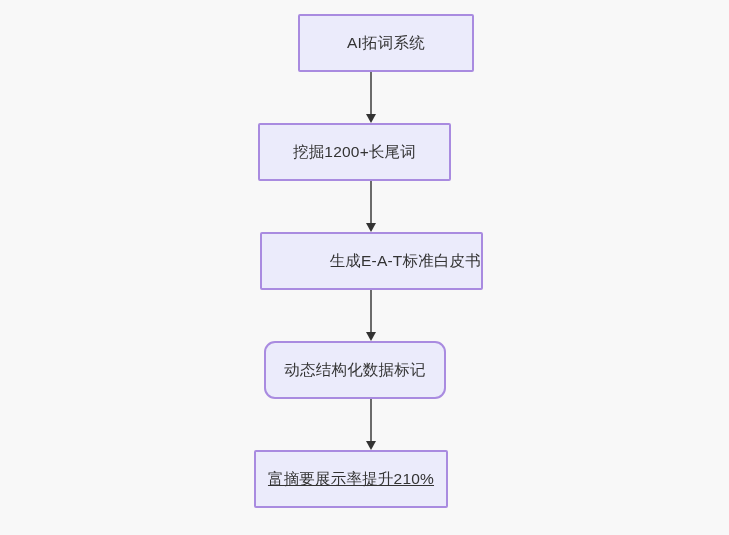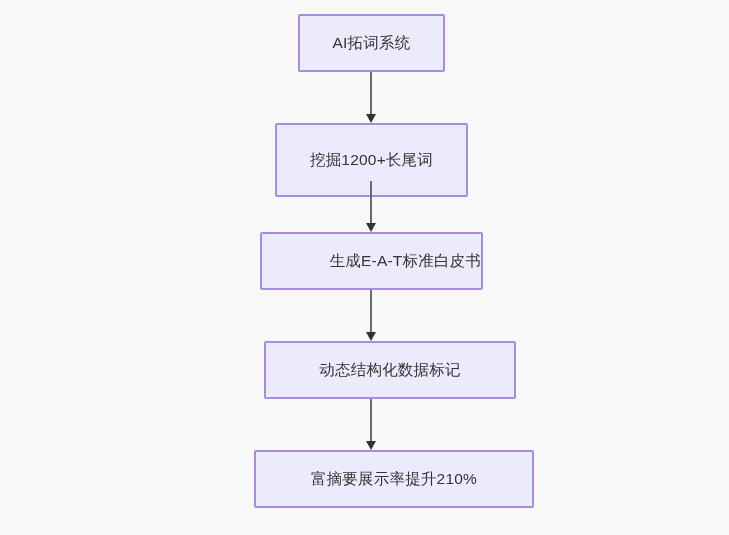--- a/index.html
+++ b/index.html
@@ -60,53 +60,53 @@
     border-left: 5px solid transparent;
     border-right: 5px solid transparent;
     border-top: 9px solid #333333;
   }
 </style>
 </head>
 <body>
 
 <div id="flowchart-canvas">
 
-  <div class="node" style="left:298px; top:14px; width:147px; height:58px;">
+  <div class="node" style="left:298px; top:14px; width:176px; height:58px;">
     <span class="node-label">AI拓词系统</span>
   </div>
 
   <div class="connector" style="left:371px; top:72px; height:51px;">
     <div class="conn-line" style="height:42px;"></div>
     <div class="conn-head"></div>
   </div>
 
-  <div class="node" style="left:275px; top:123px; width:193px; height:74px;">
+  <div class="node" style="left:258px; top:123px; width:193px; height:58px;">
     <span class="node-label">挖掘1200+长尾词</span>
   </div>
 
   <div class="connector" style="left:371px; top:181px; height:51px;">
     <div class="conn-line" style="height:42px;"></div>
     <div class="conn-head"></div>
   </div>
 
   <div class="node" style="left:260px; top:232px; width:223px; height:58px;justify-content:flex-end;">
     <span class="node-label">生成E-A-T标准白皮书</span>
   </div>
 
   <div class="connector" style="left:371px; top:290px; height:51px;">
     <div class="conn-line" style="height:42px;"></div>
     <div class="conn-head"></div>
   </div>
 
-  <div class="node" style="left:264px; top:341px; width:252px; height:58px;">
+  <div class="node" style="left:264px; top:341px; width:182px; height:58px;border-radius:11px;">
     <span class="node-label">动态结构化数据标记</span>
   </div>
 
   <div class="connector" style="left:371px; top:399px; height:51px;">
     <div class="conn-line" style="height:42px;"></div>
     <div class="conn-head"></div>
   </div>
 
-  <div class="node" style="left:254px; top:450px; width:280px; height:58px;">
+  <div class="node" style="left:254px; top:450px; width:194px; height:58px;text-decoration:underline;">
     <span class="node-label">富摘要展示率提升210%</span>
   </div>
 
 </div>
 
 </body></html>

